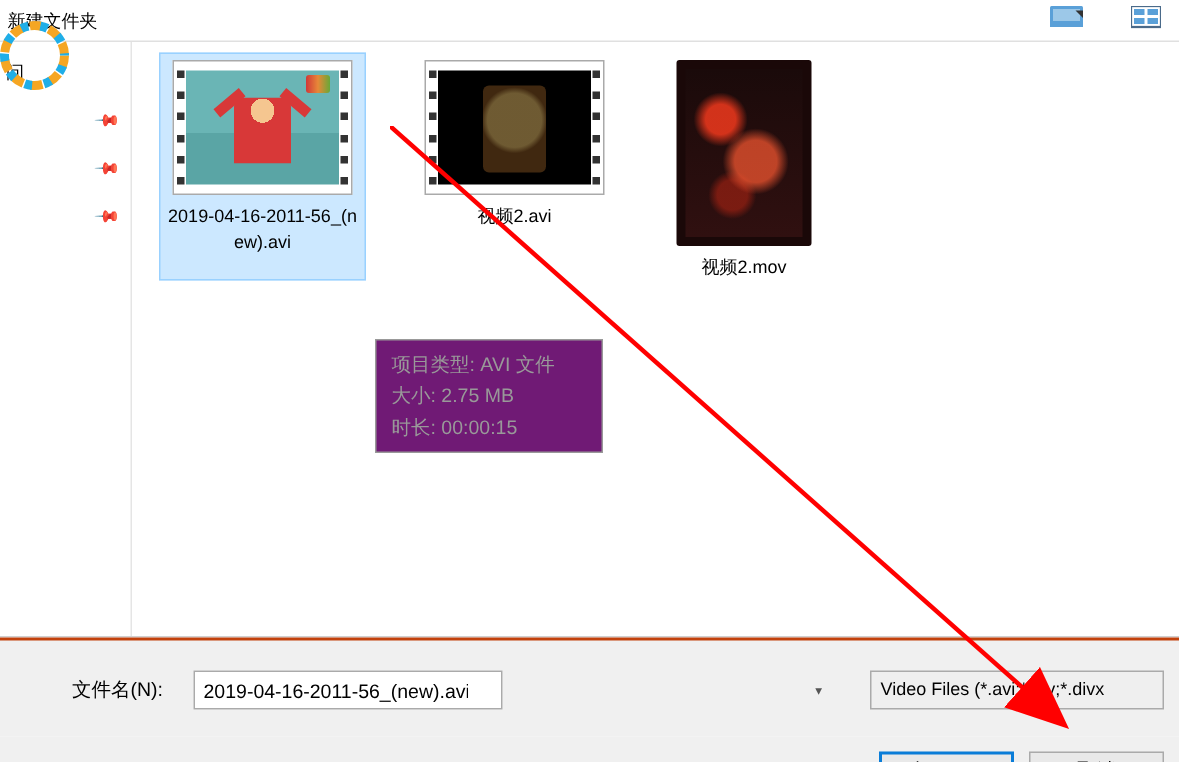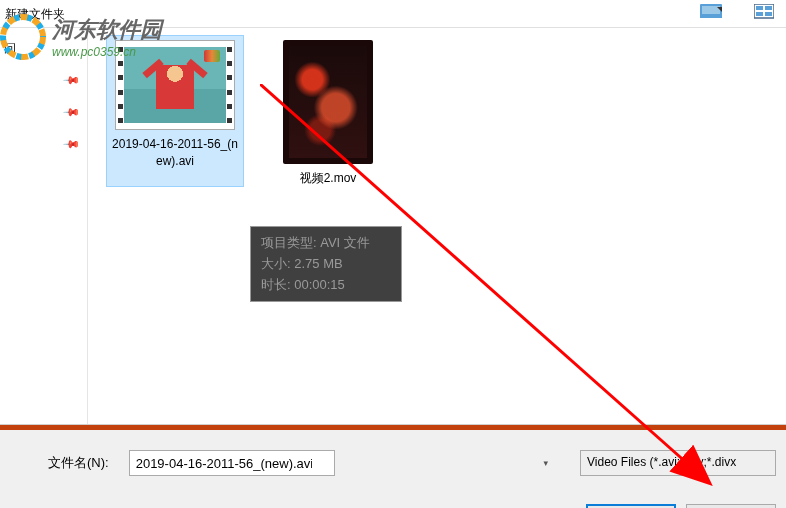--- a/index.html
+++ b/index.html
@@ -30,47 +30,43 @@
 .thumb1::before { content:""; position:absolute; top:3px; right:6px; width:16px; height:12px; background:linear-gradient(90deg,#d03838,#e88838,#68a838); border-radius:2px; }
 .thumb1 .arms { position:absolute; left:18px; top:18px; width:66px; height:8px; }
 .thumb1 .arms::before, .thumb1 .arms::after { content:""; position:absolute; width:22px; height:7px; background:#d83838; }
 .thumb1 .arms::before { left:0; transform: rotate(-40deg); }
 .thumb1 .arms::after { right:0; transform: rotate(40deg); }
 .thumb2 { background: #000; position: relative; }
 .thumb2::after { content:""; position:absolute; left:30px; top:10px; width:42px; height:58px; background: radial-gradient(circle at 50% 40%, rgba(220,180,100,.5) 0 18px, rgba(80,50,20,.8) 22px); border-radius:4px; }
 .thumb3-outer { width: 90px; height: 124px; background: #1a0808; border-radius:2px; position: relative; }
 .thumb3-outer::after { content:""; position:absolute; inset:6px; background: radial-gradient(circle at 30% 30%, rgba(255,60,30,.8) 0 10px, transparent 18px), radial-gradient(circle at 60% 55%, rgba(255,90,50,.7) 0 14px, transparent 22px), radial-gradient(circle at 40% 75%, rgba(200,40,20,.5) 0 10px, transparent 16px), linear-gradient(180deg, #1a0a0a, #301010); }
 .file-label { font-size: 12px; text-align: center; margin-top: 6px; line-height: 1.4; word-break: break-all; max-width: 128px; }
-.tooltip { position: absolute; border: 1px solid #999; background: #404040; padding: 6px 10px; font-size: 13px; color: #999; line-height: 1.6; left: 162px; top: 198px; z-index: 50; min-width: 152px; }
+.tooltip { position: absolute; border: 1px solid #999; background: #701a75; padding: 6px 10px; font-size: 13px; color: #999; line-height: 1.6; left: 162px; top: 198px; z-index: 50; min-width: 152px; }
 .arrow-svg { position: absolute; top: 56px; left: 172px; z-index: 60; pointer-events: none; }
-.footer { border-top: 5px solid #c2410c; background: #f0f0f0; padding: 20px 10px 18px 48px; display: flex; align-items: center; gap: 20px; position: relative; }
+.footer { border-top: 2px solid #c2410c; background: #f0f0f0; padding: 20px 10px 18px 48px; display: flex; align-items: center; gap: 20px; position: relative; }
 .footer-label { font-size: 13px; }
 .filename-input { flex: 1; max-width: 420px; height: 26px; border: 1px solid #aaa; background: #fff; padding: 0 22px 0 6px; font-size: 13px; position: relative; }
 .filename-wrap { position: relative; flex:1; max-width: 432px; }
 .filename-wrap .chev { position: absolute; right: 6px; top: 8px; font-size: 9px; color: #555; pointer-events:none; }
 .filetype { width: 196px; height: 26px; border: 1px solid #aaa; background: #efefef; padding: 4px 6px; font-size: 12px; overflow: hidden; white-space: nowrap; margin-left: 6px; }
 .footer-outer { position: relative; }
 .buttons { display: flex; gap: 10px; padding: 10px 10px 14px 0; justify-content: flex-end; background: #f0f0f0; }
 .btn { width: 90px; height: 26px; border: 1px solid #aaa; background: #e9e9e9; font-size: 13px; cursor: pointer; }
 .btn.primary { border: 2px solid #0a7dd8; background: #e9e9e9; }
 .sep-line { height:1px; background:#d0d0d0; margin:0; }
 </style>
 </head>
 <body>
 
 <div class="watermark">
   <div class="watermark-logo">
     <svg width="46" height="46" viewBox="0 0 46 46">
       <circle cx="23" cy="23" r="20" fill="none" stroke="#f5a623" stroke-width="6" stroke-dasharray="8 5"></circle>
       <circle cx="23" cy="23" r="20" fill="none" stroke="#1faee8" stroke-width="6" stroke-dasharray="5 8" stroke-dashoffset="6"></circle>
     </svg>
-  </div>
-  <div class="watermark-text">
-    <div class="cn">河东软件园</div>
-    <div class="url">www.pc0359.cn</div>
   </div>
 </div>
 
 <div class="top-bar">
   <span class="top-bar-label">新建文件夹</span>
   <div class="top-right-icons">
     <span class="view-icon">
       <svg width="22" height="16">
           <rect x="0" y="0" width="22" height="14" fill="#5aa0d8" rx="1"></rect>
           <rect x="2" y="2" width="18" height="8" fill="#9cc8e8"></rect>
@@ -131,20 +127,42 @@
             <span></span>
             <span></span>
           </div>
         <div class="thumb-img thumb1">
             <div class="arms"></div>
           </div>
       </div>
       <div class="file-label">2019-04-16-2011-56_(new).avi</div>
     </div>
 
+    <div class="file-item">
+      <div class="thumb-frame">
+        <div class="film-holes">
+            <span></span>
+            <span></span>
+            <span></span>
+            <span></span>
+            <span></span>
+            <span></span>
+          </div>
+        <div class="film-holes right">
+            <span></span>
+            <span></span>
+            <span></span>
+            <span></span>
+            <span></span>
+            <span></span>
+          </div>
+        <div class="thumb-img thumb2"></div>
+      </div>
+      <div class="file-label">视频2.avi</div>
+    </div>
 
     <div class="file-item" style="width:100px;justify-content:space-between;">
       <div class="thumb3-outer"></div>
       <div class="file-label">视频2.mov</div>
     </div>
 
     <div class="tooltip">
       <div>项目类型: AVI 文件</div>
       <div>大小: 2.75 MB</div>
       <div>时长: 00:00:15</div>

